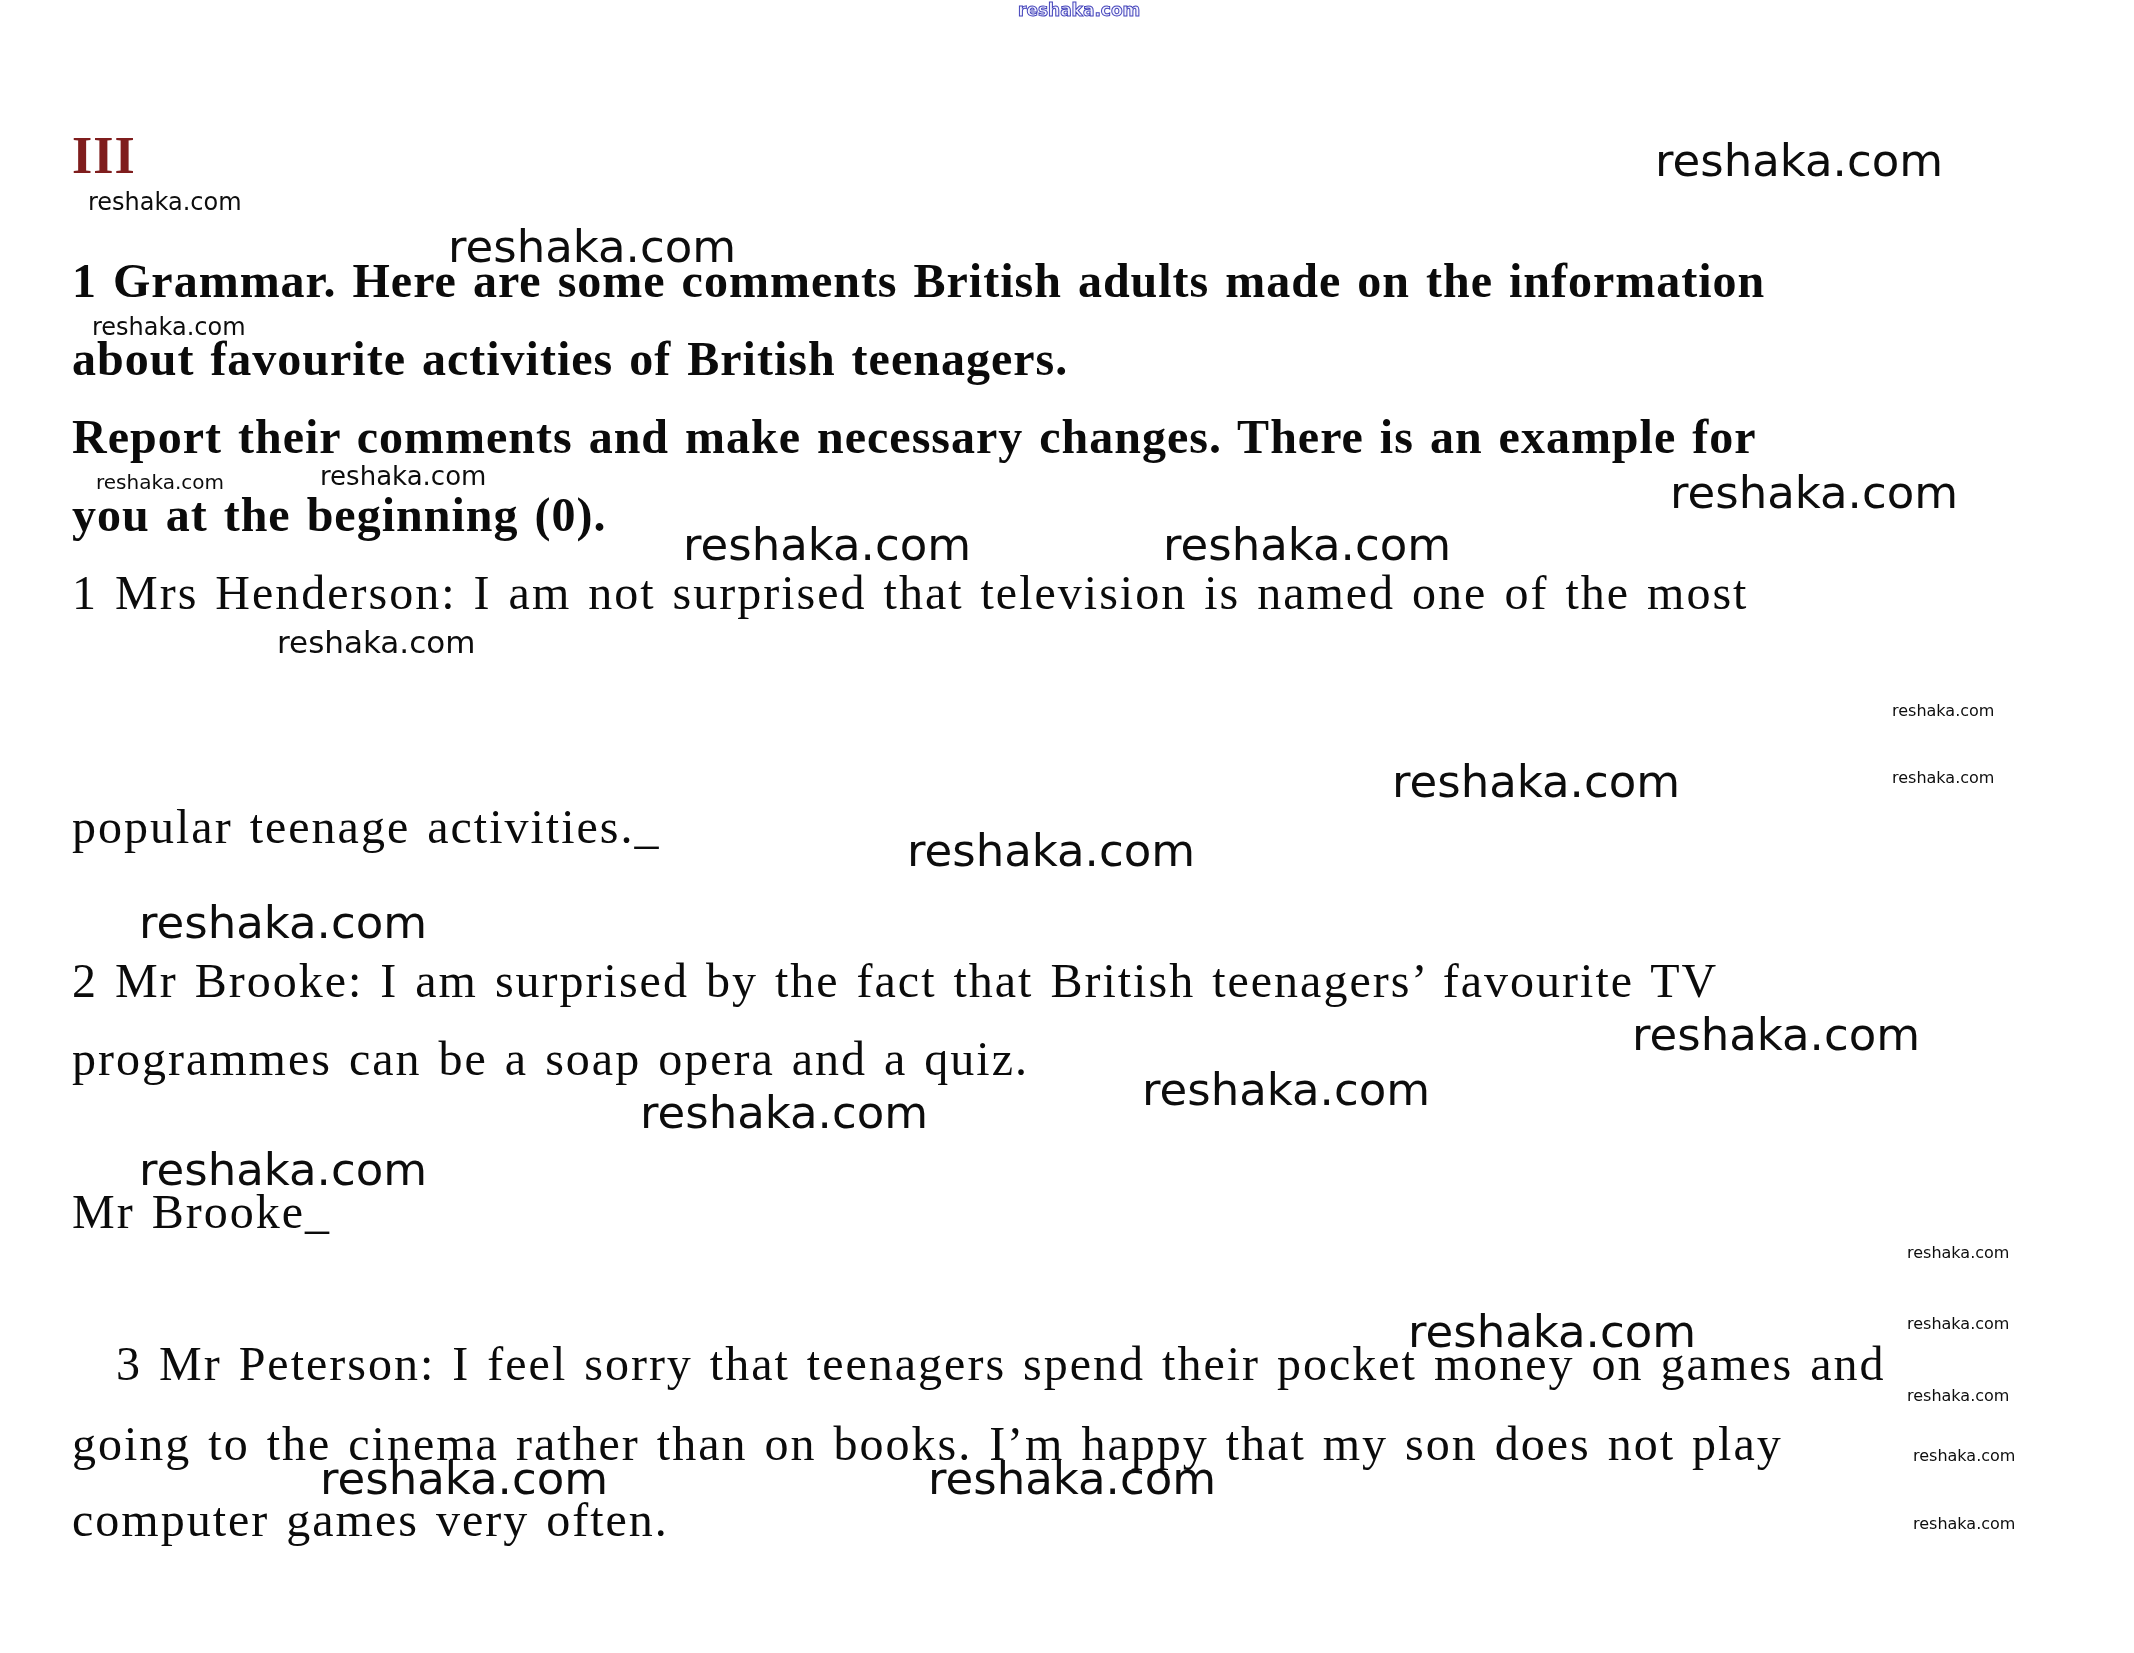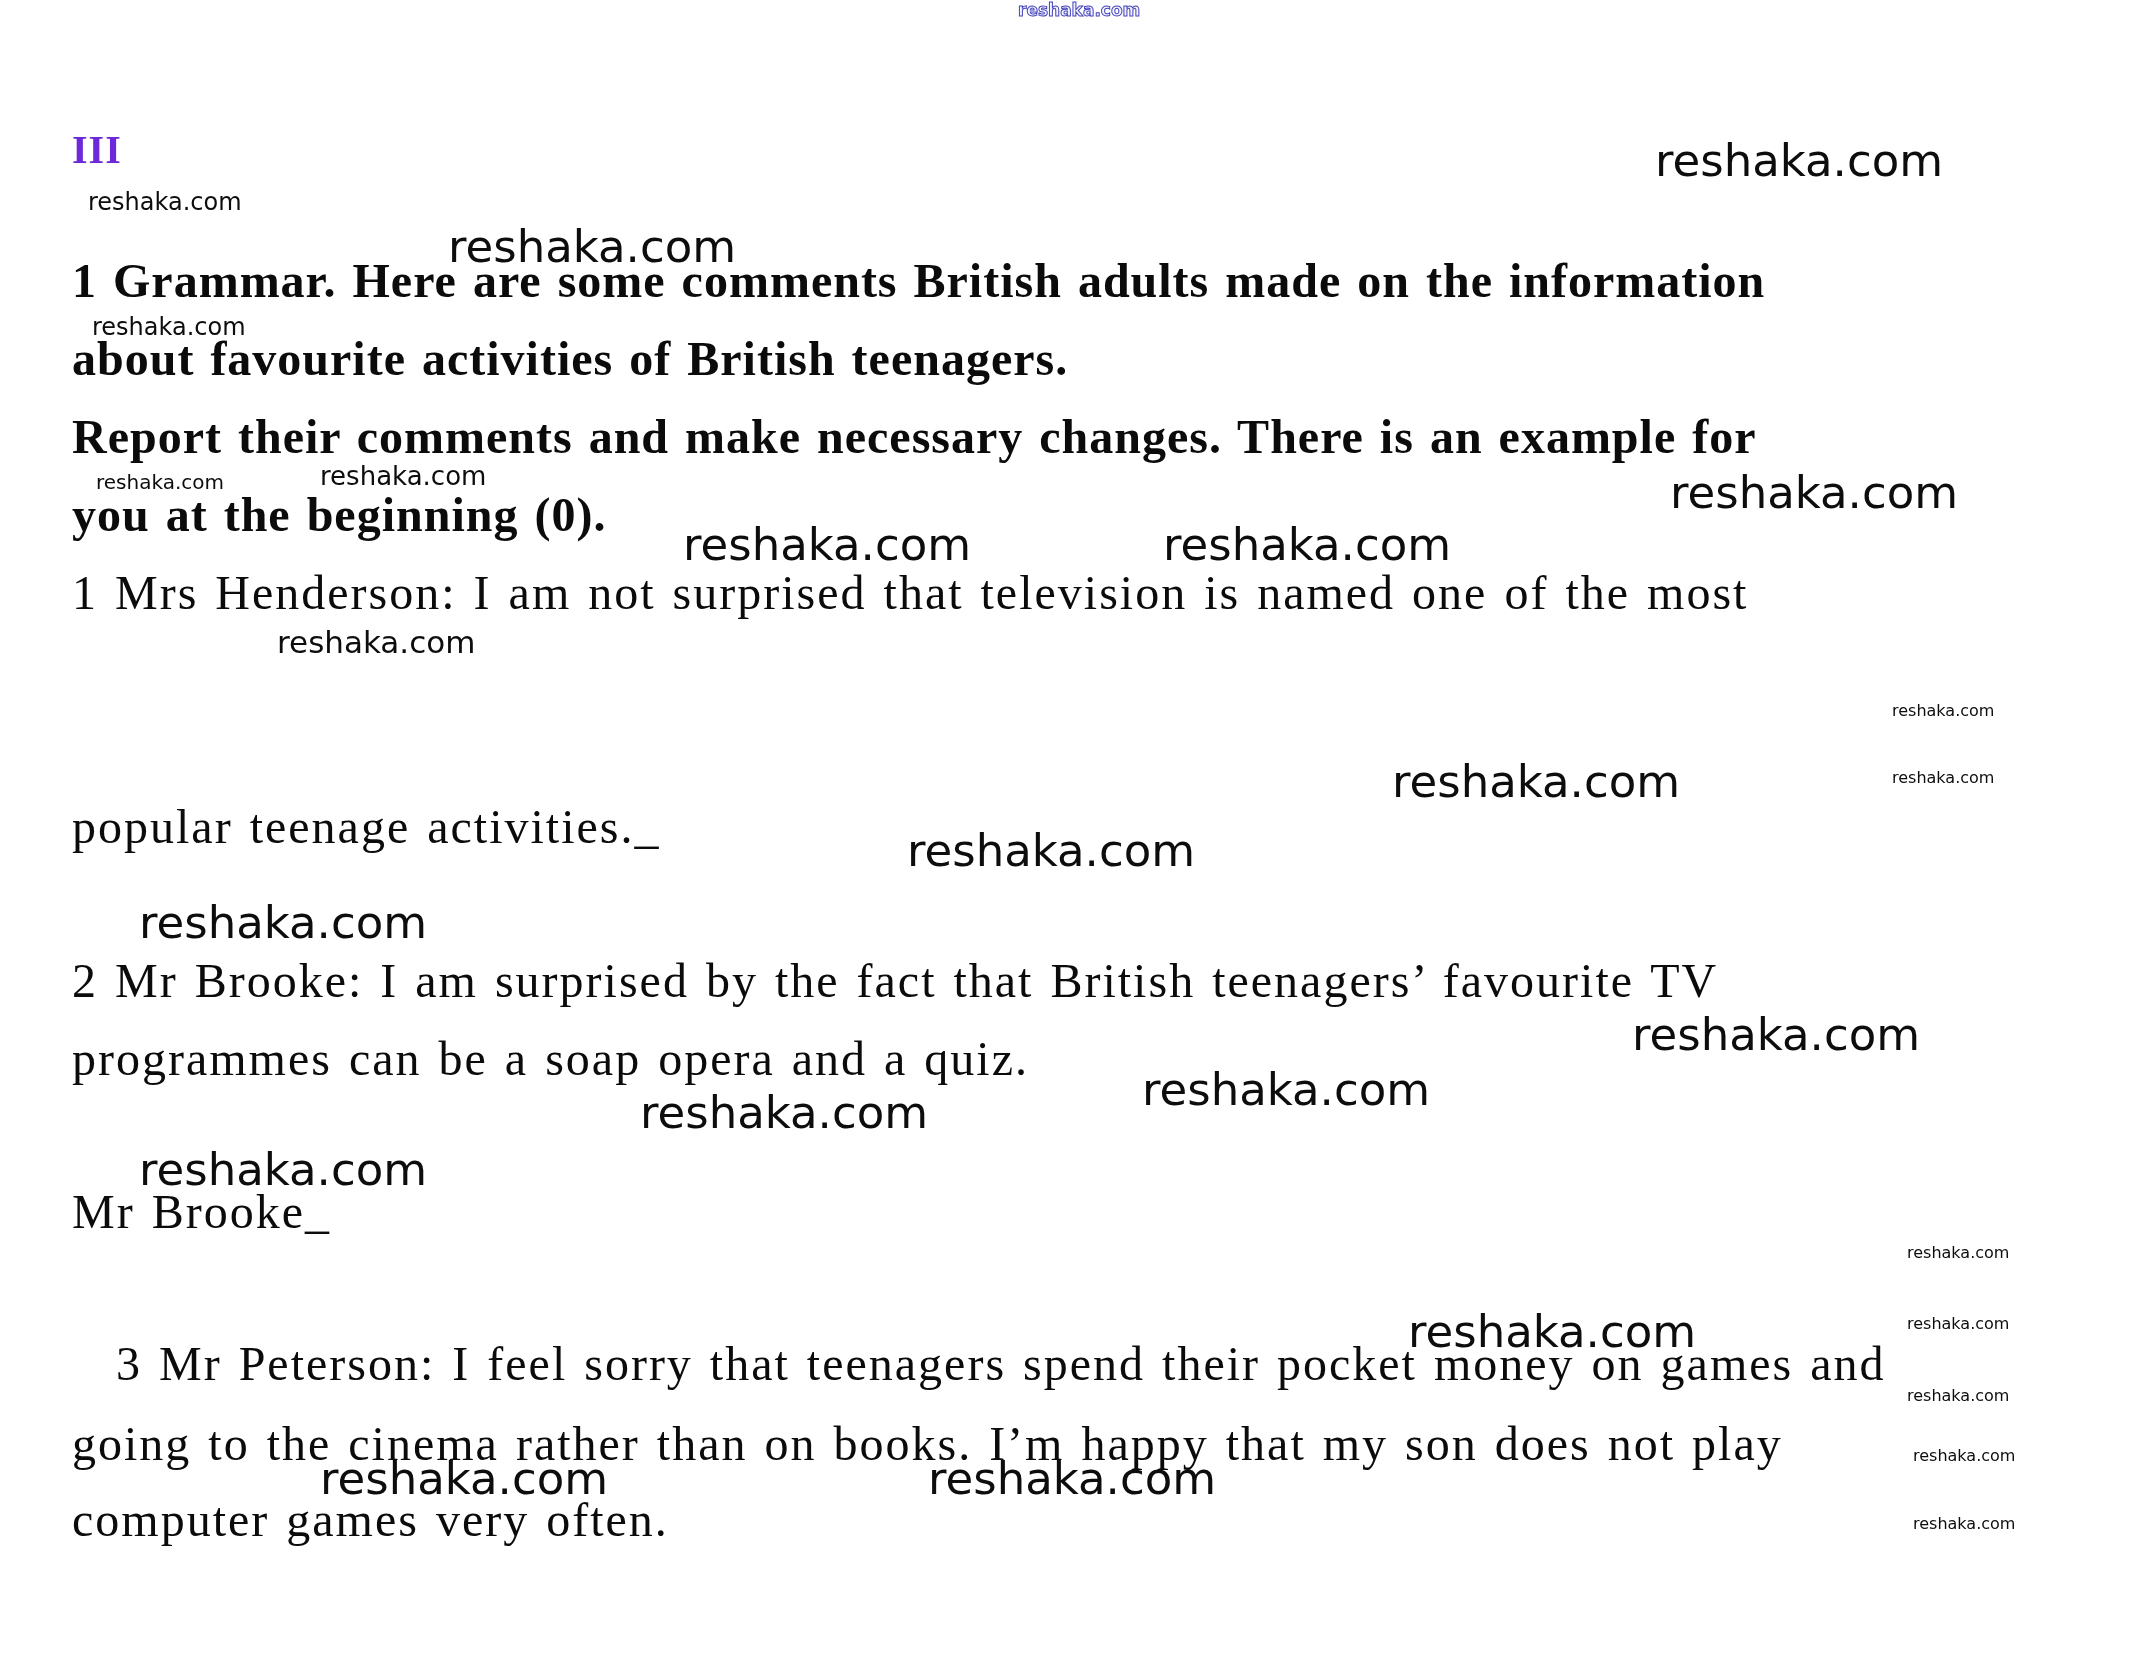--- a/index.html
+++ b/index.html
@@ -2,22 +2,22 @@
 <html><head>
 <meta charset="utf-8">
 <style>
   html,body { margin:0; padding:0; background:#ffffff; }
   .page {
     position:relative; width:2134px; height:1653px;
     background:#ffffff; overflow:hidden;
     font-family:"Liberation Serif", serif;
   }
   .heading {
-    position:absolute; font-weight:bold; font-size:40px; line-height:1;
-    color:#6d28d9; letter-spacing:1px; white-space:nowrap;
+    position:absolute; font-weight:bold; font-size:52px; line-height:1;
+    color:#7f1d1d; letter-spacing:1px; white-space:nowrap;
   }
   .line {
     position:absolute; white-space:nowrap; font-size:48px; line-height:1;
     color:#0b0b0b; letter-spacing:2px; word-spacing:3px;
   }
   .line.bold { font-weight:bold; letter-spacing:1px; }
   .wm {
     position:absolute; white-space:nowrap; line-height:1;
     font-family:"DejaVu Sans", sans-serif; color:#0d0d0d;
   }

